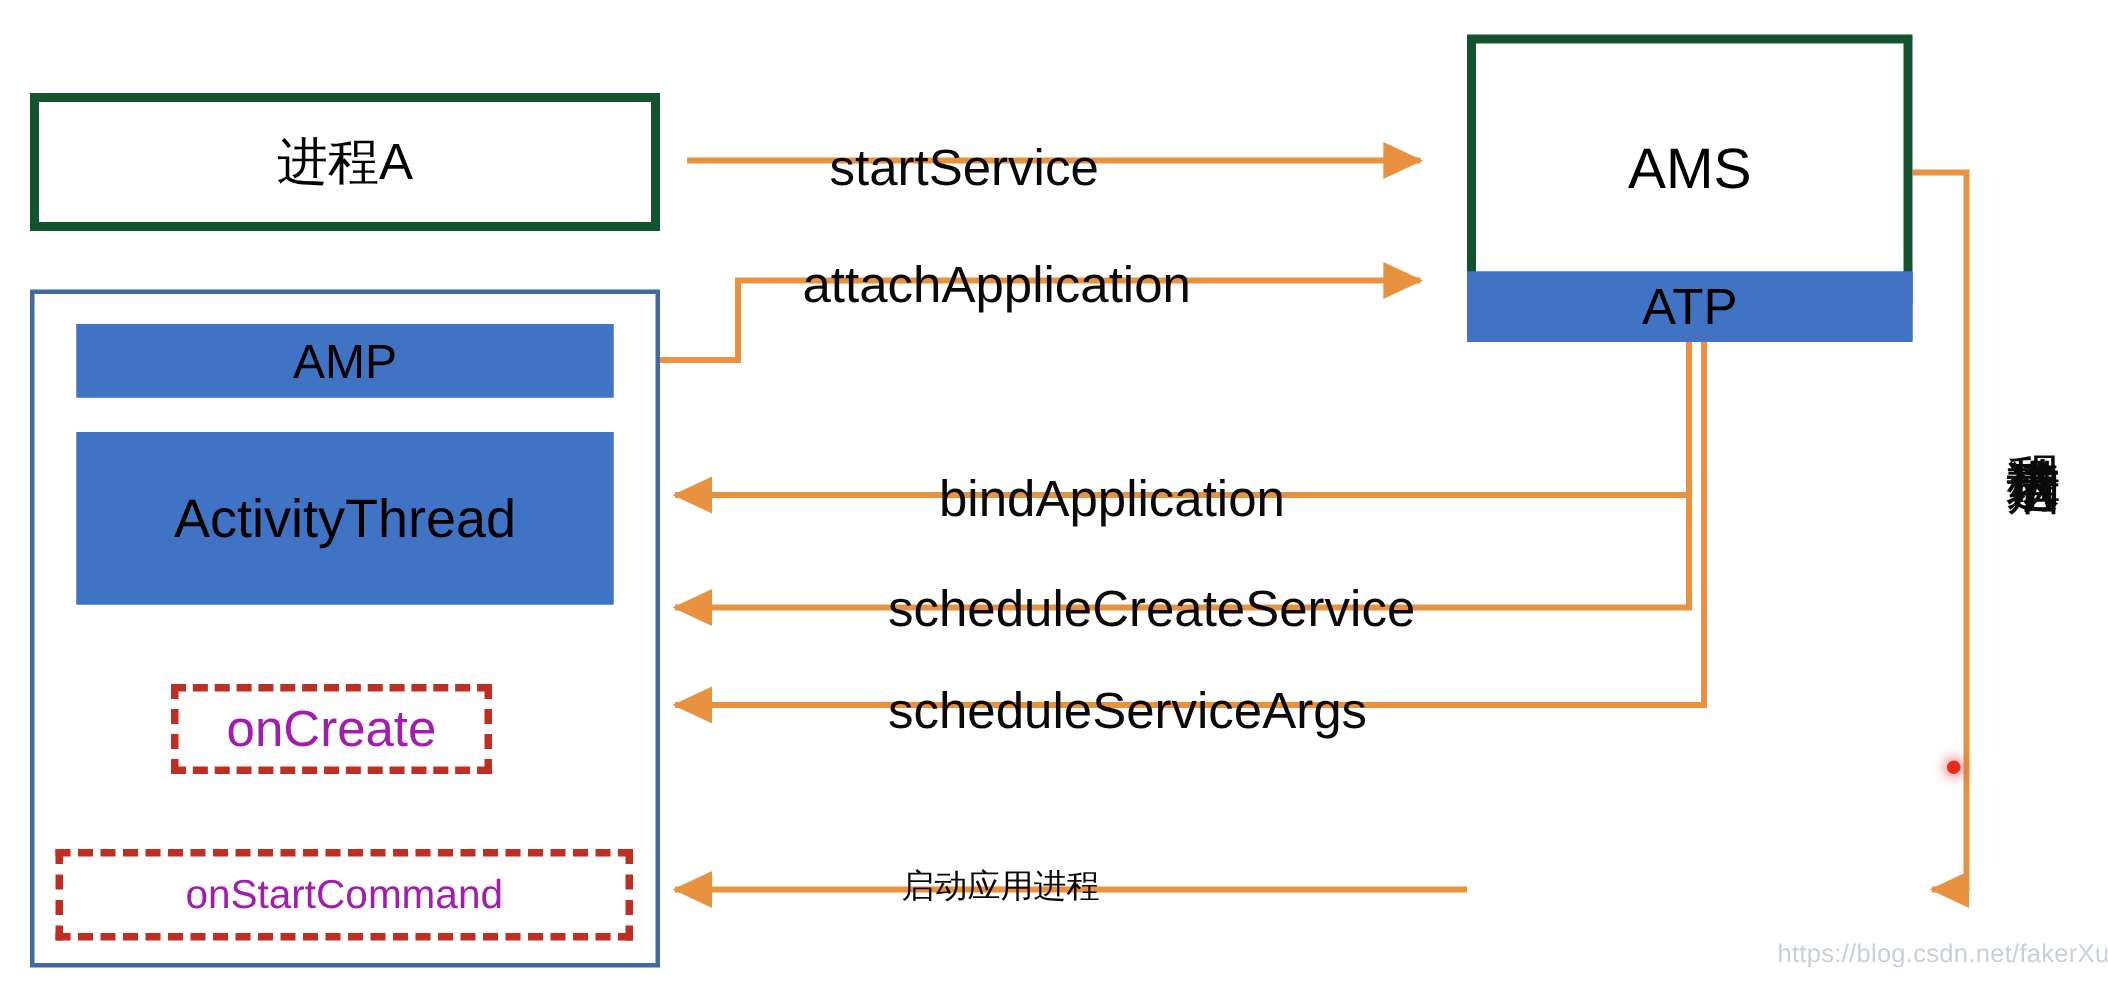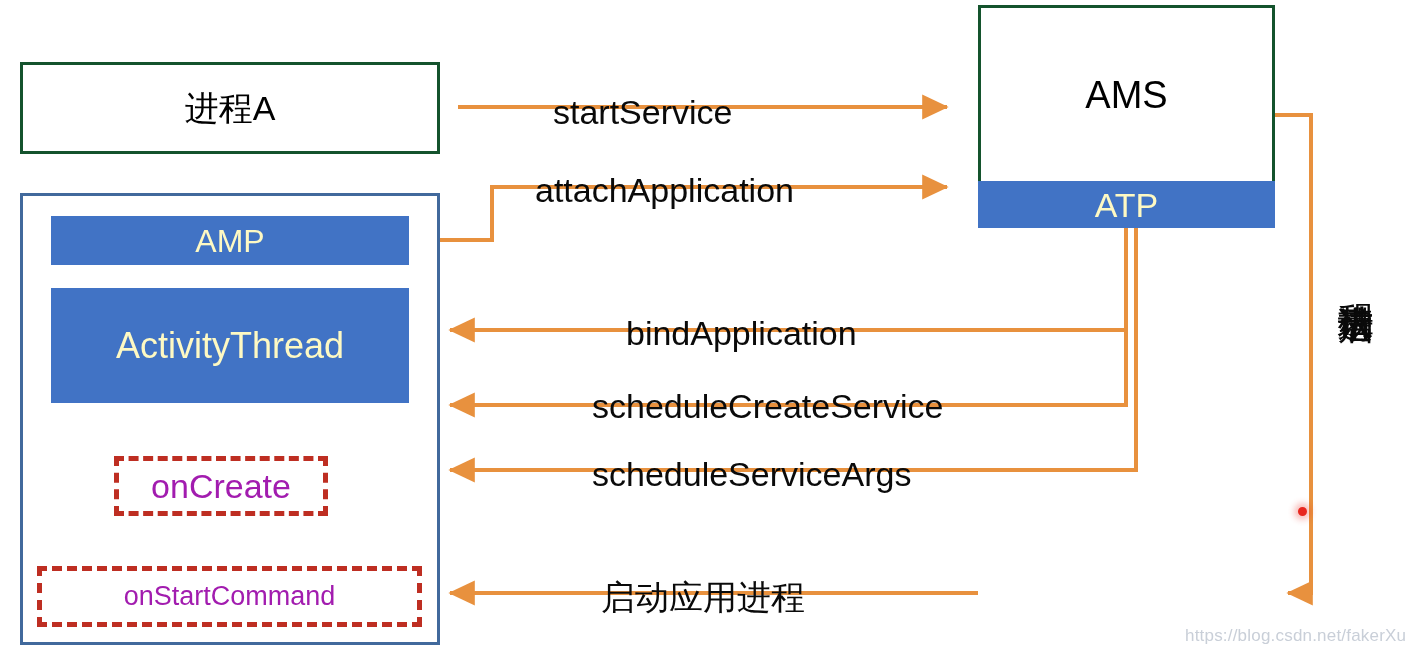--- a/index.html
+++ b/index.html
@@ -21,27 +21,27 @@
     position: absolute;
     box-sizing: border-box;
     display: flex;
     align-items: center;
     justify-content: center;
     color: #000000;
     line-height: 1;
   }
   
   .outline-box {
-    border: 3px solid #14532d;
+    border: 6px solid #14532d;
     background: #ffffff;
   }
   
   .fill-box {
     background: #4173C5;
-    color: #fef9c3;
+    color: #000000;
     border: 1px solid #4173C5;
   }
   
   .dashed-box {
     border: 5px dashed #BE2E22;
     background: transparent;
     color: #a21caf;
   }
   .container-box {
     position: absolute;
@@ -139,39 +139,39 @@
   </div>
 
   <div class="box dashed-box" style="left:114px; top:456px; width:214px; height:60px; font-size:34px;">
     <span>onCreate</span>
   </div>
 
   <div class="box dashed-box" style="left:37px; top:566px; width:385px; height:61px; font-size:27px;">
     <span>onStartCommand</span>
   </div>
 
-  <div class="box outline-box" style="left:978px; top:5px; width:297px; height:180px; font-size:38px;">
+  <div class="box outline-box" style="left:978px; top:23px; width:297px; height:180px; font-size:38px;">
     <span>AMS</span>
   </div>
   <div class="box fill-box" style="left:978px; top:181px; width:297px; height:47px; font-size:34px;">
     <span>ATP</span>
   </div>
 
 
   <div class="label" style="left:553px; top:62px; font-size:34px;">startService</div>
 
   <div class="label" style="left:535px; top:140px; font-size:34px;">attachApplication</div>
 
   <div class="label" style="left:626px; top:283px; font-size:34px;">bindApplication</div>
 
   <div class="label" style="left:592px; top:356px; font-size:34px;">scheduleCreateService</div>
 
   <div class="label" style="left:592px; top:424px; font-size:34px;">scheduleServiceArgs</div>
 
-  <div class="label" style="left:601px; top:547px; font-size:34px;">启动应用进程</div>
+  <div class="label" style="left:601px; top:547px; font-size:22px;">启动应用进程</div>
 
   <div class="label-vert" style="left:1337px; top:277px; font-size:36px;">请求启动进程</div>
 
   <div class="reddot" style="left:1298px; top:507px;"></div>
 
   <div class="watermark" style="left:1185px; top:626px;">https://blog.csdn.net/fakerXuan</div>
 
 </div>
 
 </body></html>

